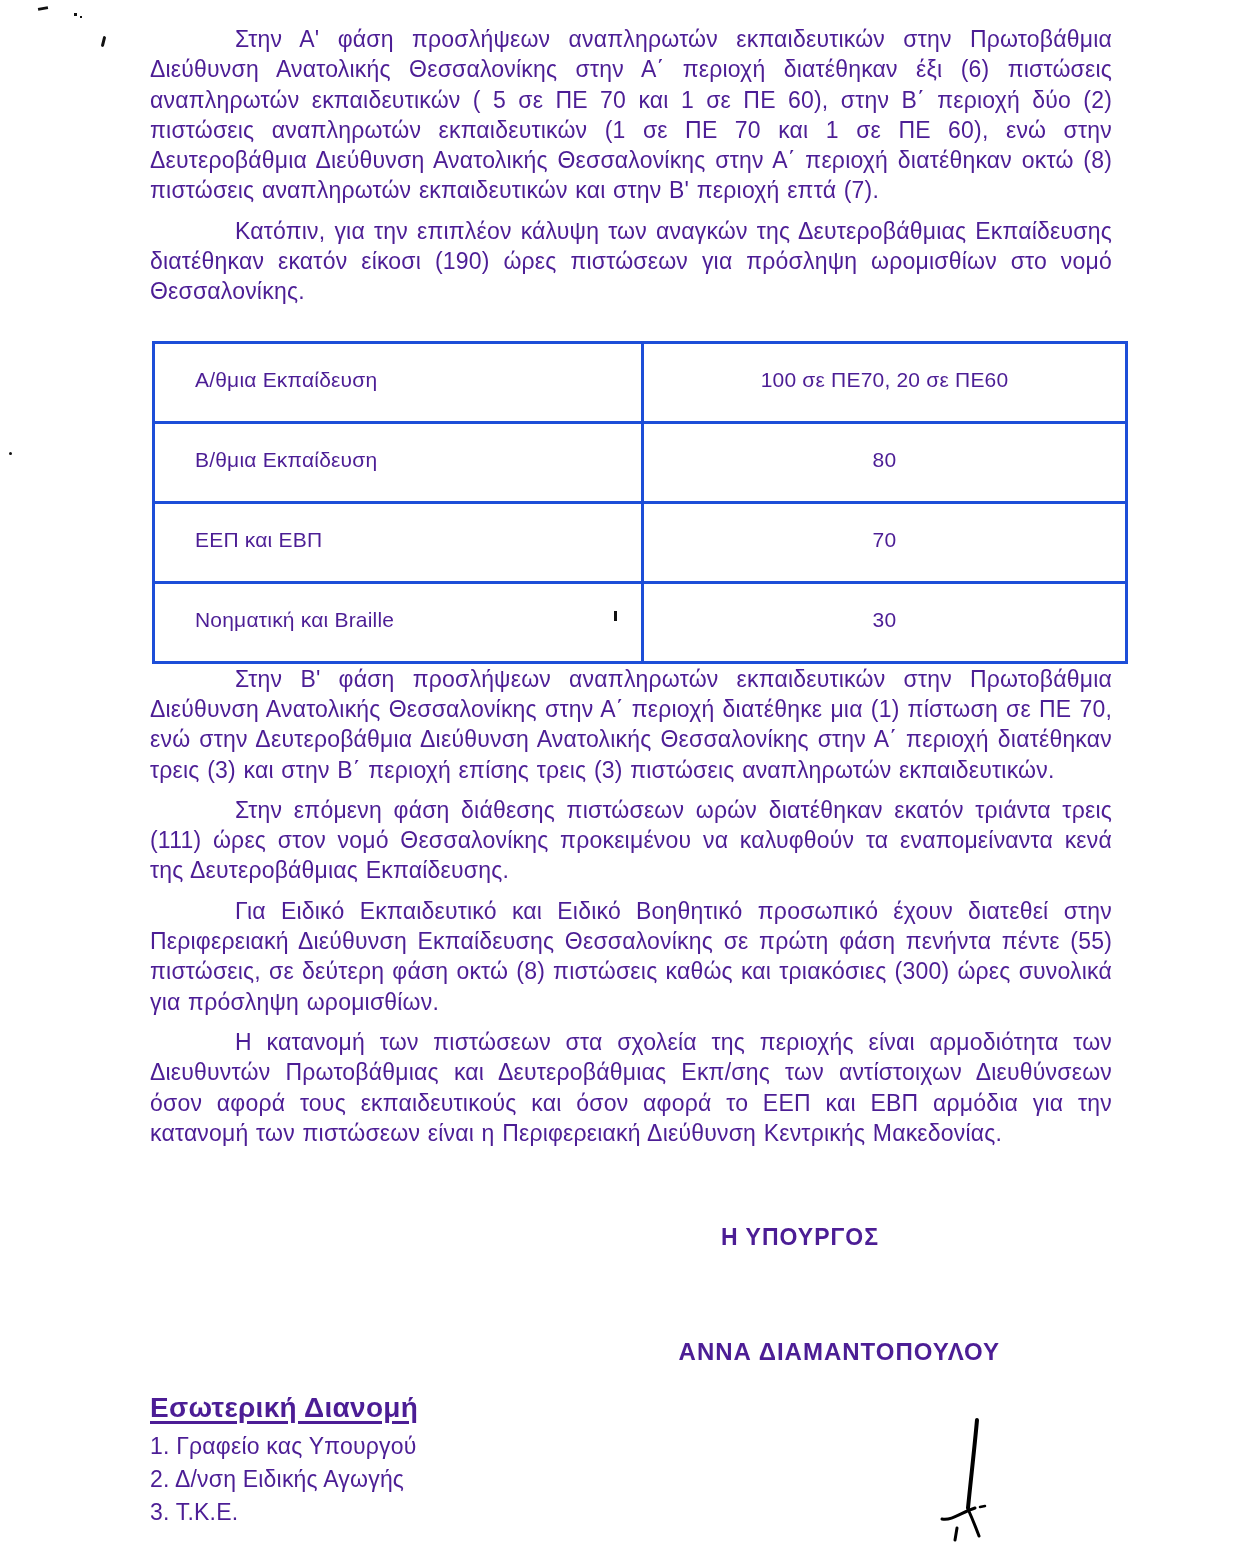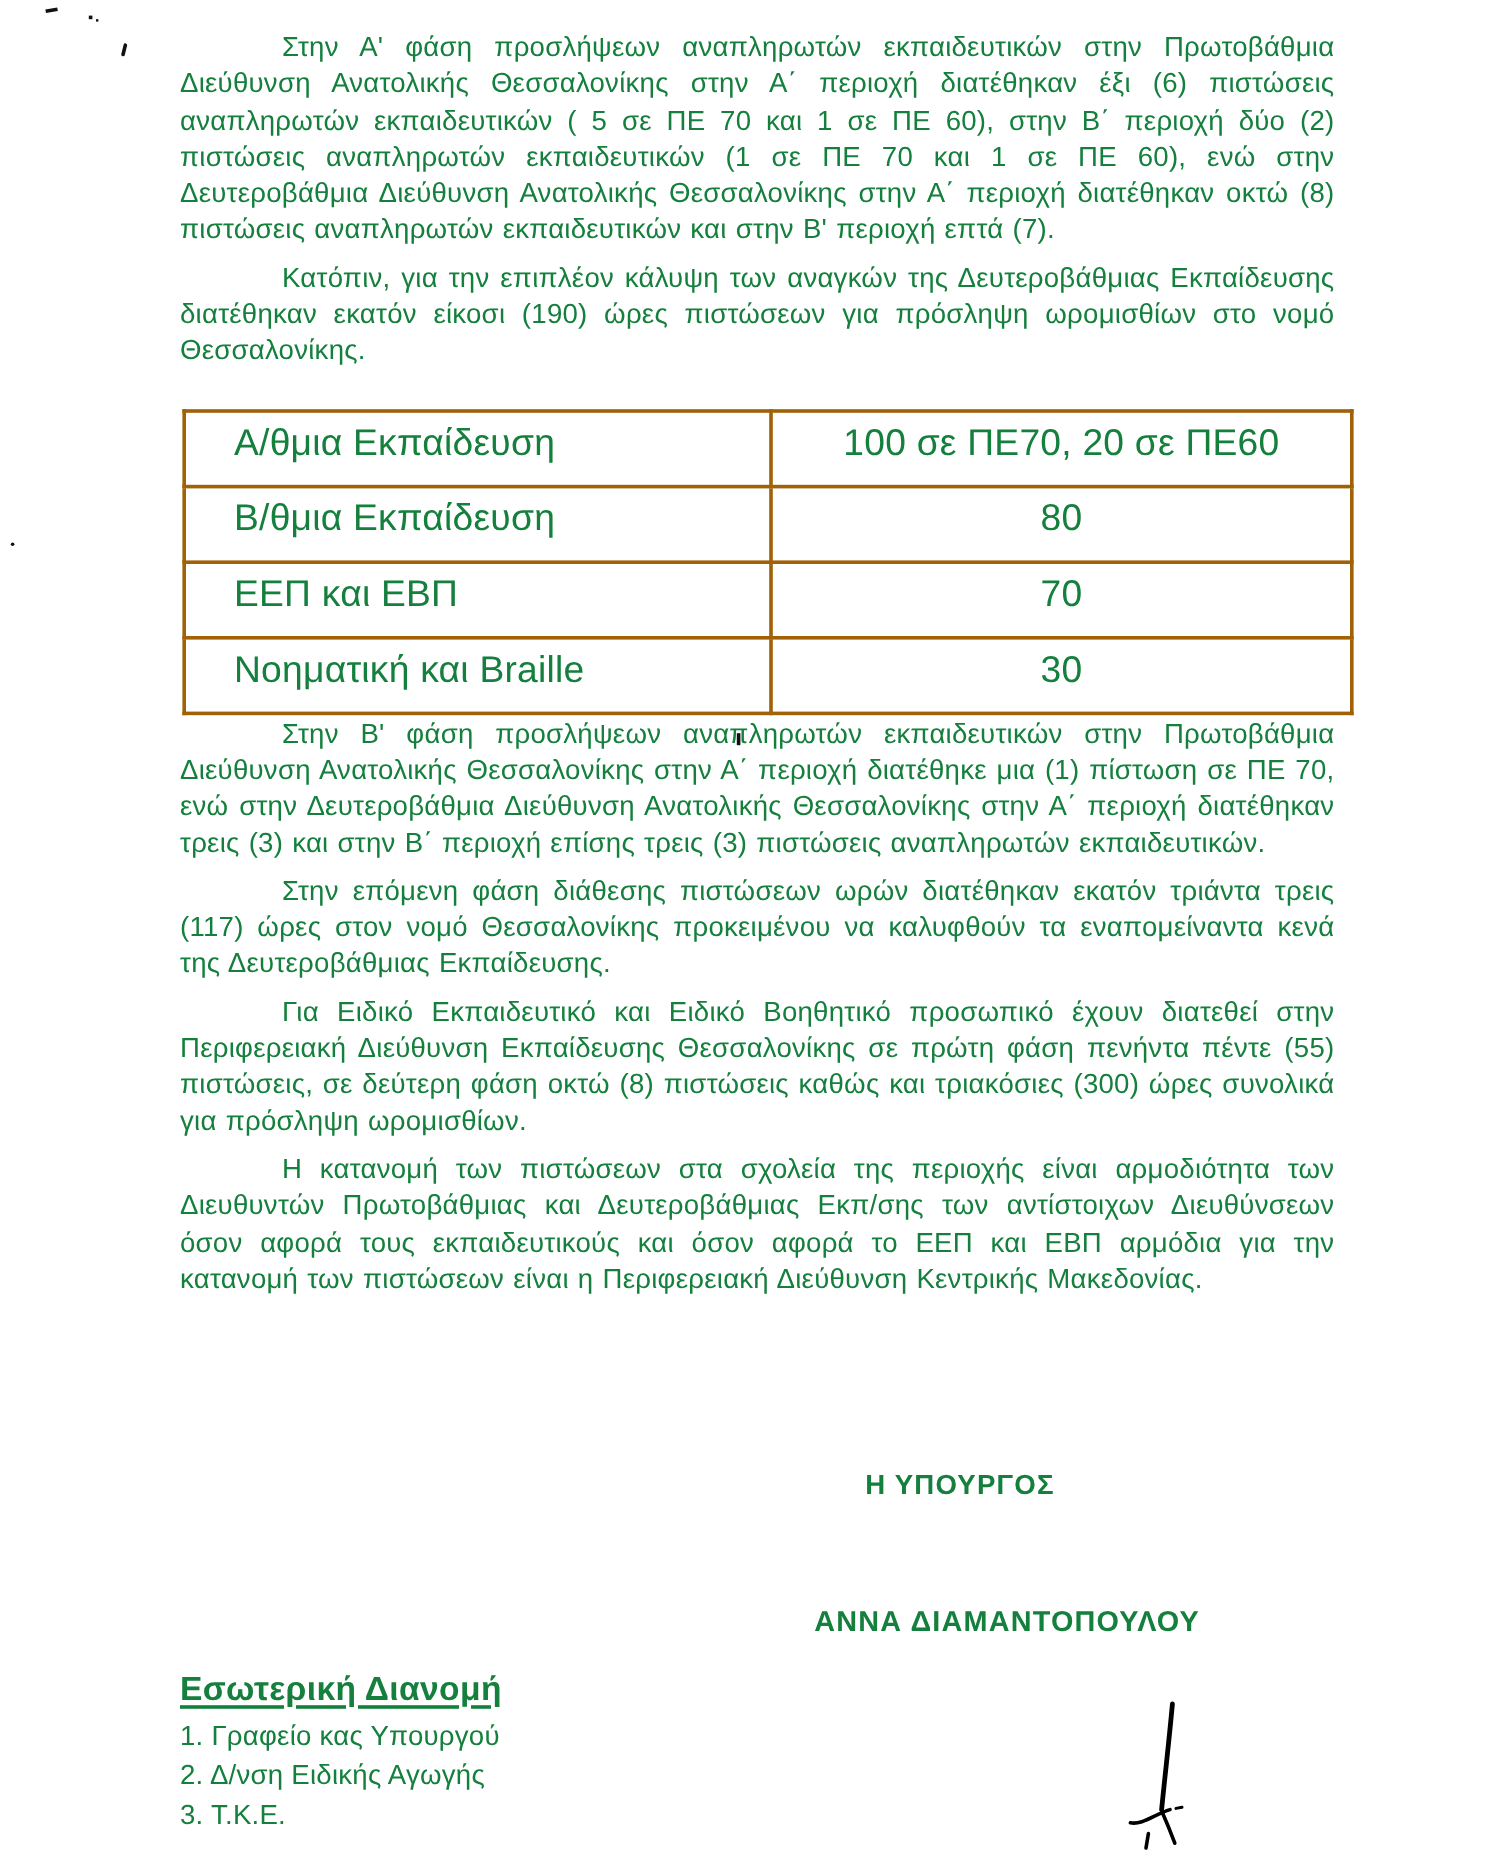--- a/index.html
+++ b/index.html
@@ -1,21 +1,21 @@
 <!DOCTYPE html>
 <html lang="el"><head>
 <meta charset="utf-8">
 <style>
   html,body{margin:0;padding:0;background:#e8e8e8;}
   .page{
     position:relative;
     width:1247px;height:1562px;
     background:#ffffff;
     font-family:"Liberation Sans", sans-serif;
-    color:#15803d;
+    color:#4c1d95;
     overflow:hidden;
     margin:0 auto;
   }
   .content{
     position:absolute;
     left:150px;top:24px;
     width:962px;
   }
   p.body{
     font-size:23px;
@@ -28,25 +28,25 @@
     word-spacing:1px;
   }
   p.body.no-gap{margin-bottom:0;}
   table.alloc{
     border-collapse:collapse;
     margin:34px 0 0 2px;
     width:976px;
     table-layout:fixed;
   }
   table.alloc td{
-    border:3px solid #a16207;
+    border:3px solid #1d4ed8;
     height:52px;
     vertical-align:top;
-    font-size:31px;
-    padding-top:7px;
+    font-size:21px;
+    padding-top:24px;
     letter-spacing:0.2px;
   }
   td.alloc-label{width:445px;padding-left:40px;}
   td.alloc-value{text-align:center;}
   .after-table{margin-top:46px;}
   .minister-title{
     position:absolute;left:600px;top:1224px;width:400px;
     text-align:center;font-size:23px;font-weight:bold;letter-spacing:1px;
   }
   .minister-name{
@@ -110,21 +110,21 @@
         </tr>
         <tr>
           <td class="alloc-label">Νοηματική και Braille</td>
           <td class="alloc-value">30</td>
         </tr>
       </tbody>
     </table>
 
     <p class="body after-table">Στην Β' φάση προσλήψεων αναπληρωτών εκπαιδευτικών στην Πρωτοβάθμια Διεύθυνση Ανατολικής Θεσσαλονίκης στην Α΄ περιοχή διατέθηκε μια (1) πίστωση σε ΠΕ 70, ενώ στην Δευτεροβάθμια Διεύθυνση Ανατολικής Θεσσαλονίκης στην Α΄ περιοχή διατέθηκαν τρεις (3) και στην Β΄ περιοχή επίσης τρεις (3) πιστώσεις αναπληρωτών εκπαιδευτικών.</p>
 
-    <p class="body">Στην επόμενη φάση διάθεσης πιστώσεων ωρών διατέθηκαν εκατόν τριάντα τρεις (117) ώρες στον νομό Θεσσαλονίκης προκειμένου να καλυφθούν τα εναπομείναντα κενά της Δευτεροβάθμιας Εκπαίδευσης.</p>
+    <p class="body">Στην επόμενη φάση διάθεσης πιστώσεων ωρών διατέθηκαν εκατόν τριάντα τρεις (111) ώρες στον νομό Θεσσαλονίκης προκειμένου να καλυφθούν τα εναπομείναντα κενά της Δευτεροβάθμιας Εκπαίδευσης.</p>
 
     <p class="body">Για  Ειδικό Εκπαιδευτικό και Ειδικό Βοηθητικό προσωπικό έχουν διατεθεί στην Περιφερειακή Διεύθυνση Εκπαίδευσης Θεσσαλονίκης σε πρώτη φάση πενήντα πέντε (55) πιστώσεις, σε δεύτερη φάση οκτώ (8) πιστώσεις καθώς και τριακόσιες (300) ώρες συνολικά για πρόσληψη ωρομισθίων.</p>
 
     <p class="body">Η κατανομή των πιστώσεων στα σχολεία της περιοχής είναι αρμοδιότητα των Διευθυντών Πρωτοβάθμιας και Δευτεροβάθμιας Εκπ/σης των αντίστοιχων Διευθύνσεων όσον αφορά τους εκπαιδευτικούς και όσον αφορά το ΕΕΠ και ΕΒΠ αρμόδια για την κατανομή των πιστώσεων είναι η Περιφερειακή Διεύθυνση Κεντρικής Μακεδονίας.</p>
 
   </div>
 
   <div class="minister-title">Η ΥΠΟΥΡΓΟΣ</div>
 
   <div class="minister-name">ΑΝΝΑ ΔΙΑΜΑΝΤΟΠΟΥΛΟΥ</div>

